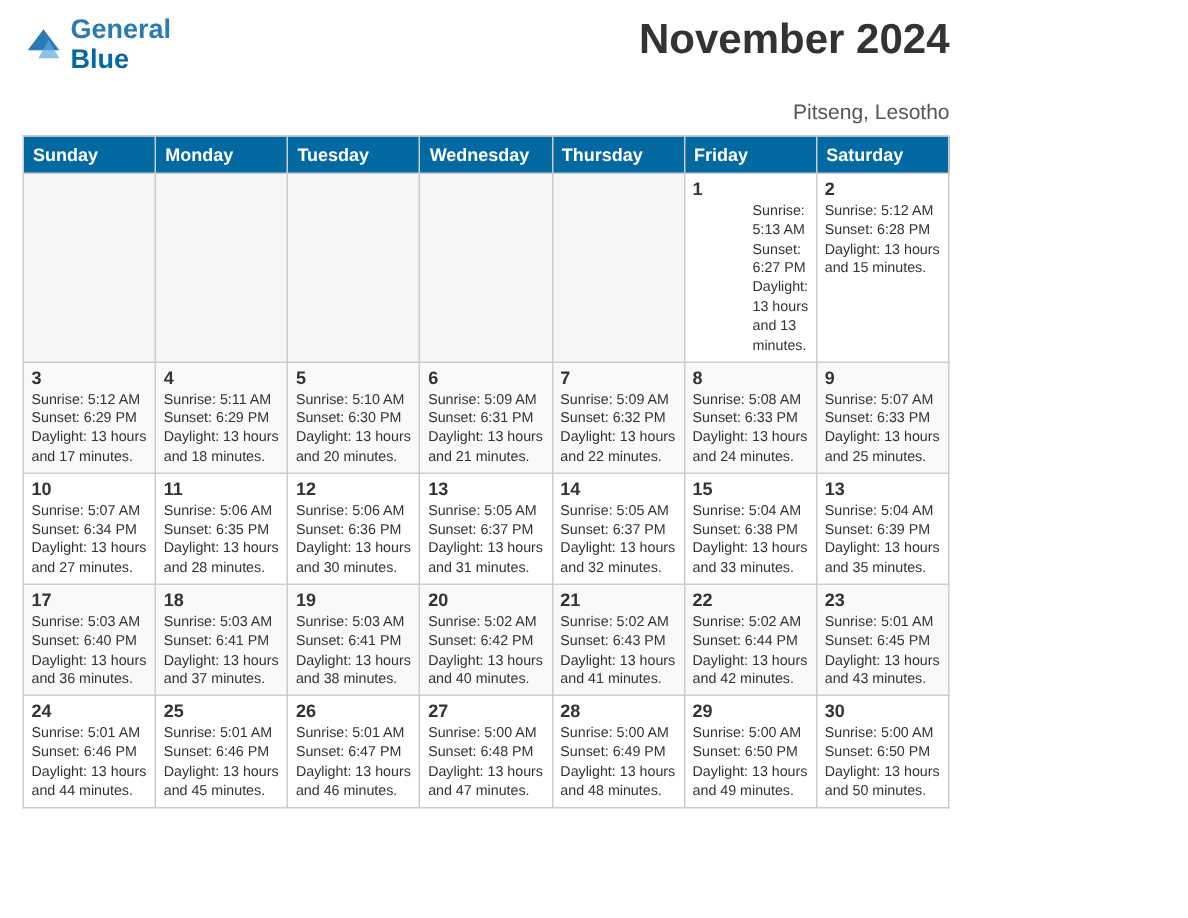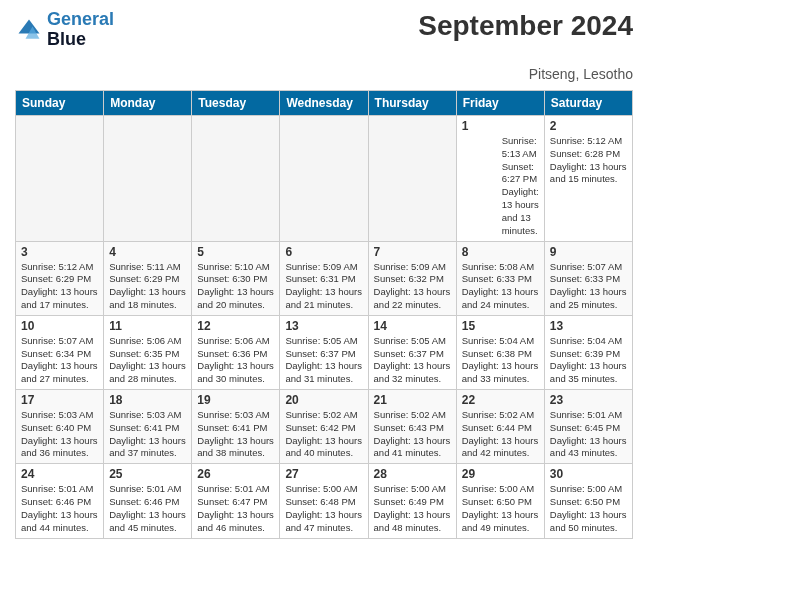--- a/index.html
+++ b/index.html
@@ -98,25 +98,25 @@
 
 <div class="page">
   <div class="header">
     <div class="logo">
       <svg class="logo-icon" viewBox="0 0 32 32">
         <polygon points="16,4 28,20 4,20" fill="#2a7ab5"></polygon>
         <polygon points="20,12 28,26 12,26" fill="#5aabe0" opacity="0.7"></polygon>
       </svg>
       <div class="logo-text">
         <div><span>General</span></div>
-        <div><span style="color:#0f172a">Blue</span></div>
+        <div><span style="color:#0369a1">Blue</span></div>
       </div>
     </div>
     <div class="title-block">
-      <h1>September 2024</h1>
+      <h1>November 2024</h1>
       <h2>Pitseng, Lesotho</h2>
     </div>
   </div>
 
   <table class="calendar">
     <thead>
       <tr>
       <th>Sunday</th>
           <th>Monday</th>
           <th>Tuesday</th>

